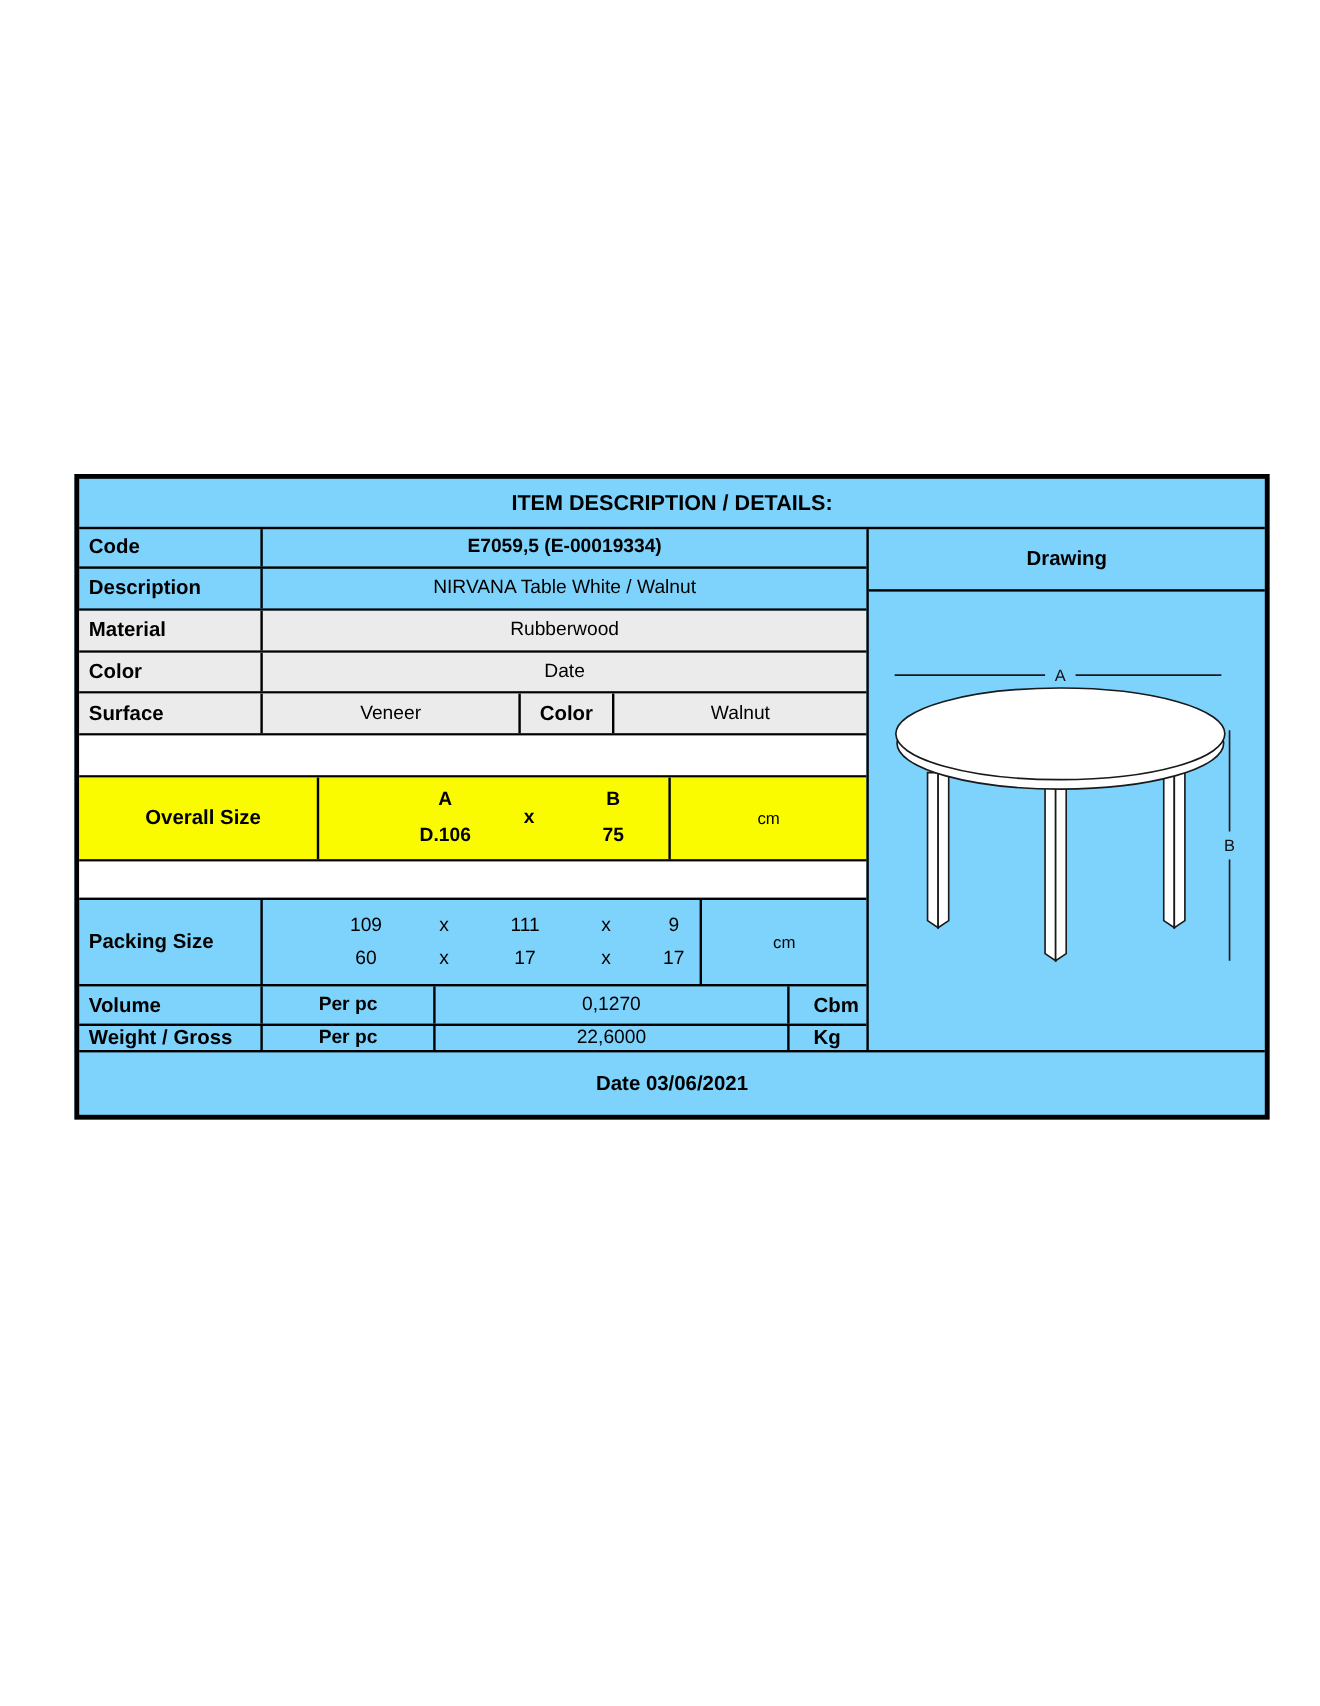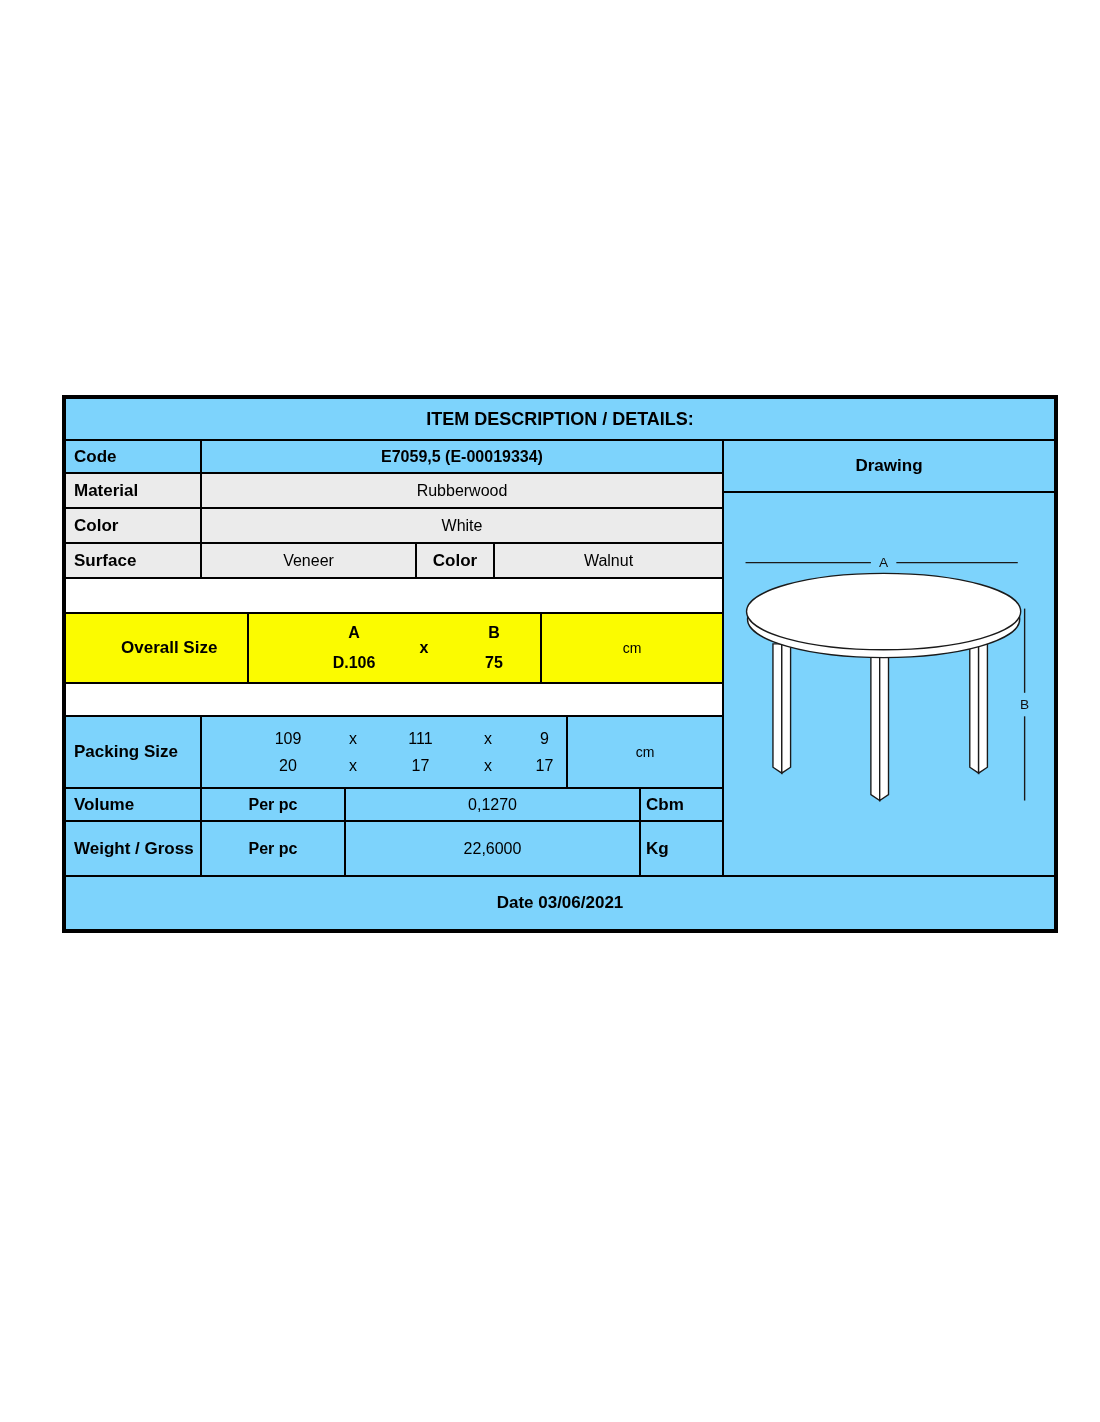--- a/index.html
+++ b/index.html
@@ -14,21 +14,21 @@
                 align-items:center; justify-content:center; font-weight:bold; font-size:18px; }
 
   .body-area { flex:1; display:flex; min-height:0; }
   .left-col { width:656px; display:flex; flex-direction:column; }
   .right-col { flex:1; border-left:2px solid #000; display:flex; flex-direction:column; }
 
   .row { display:flex; border-bottom:2px solid #000; align-items:stretch; }
   .row:last-child { border-bottom:none; }
 
   .cell { display:flex; align-items:center; }
-  .label-cell { width:136px; border-right:2px solid #000; padding-left:8px;
+  .label-cell { width:153px; border-right:2px solid #000; padding-left:8px;
                 font-weight:bold; font-size:17px; }
   .value-cell { flex:1; justify-content:center; font-size:16px; }
   .br { border-right:2px solid #000; }
 
   .gray { background:#ebebeb; }
   .yellow { background:#fbfb00;padding-left:47px; }
 
   .r-code { height:33px; }
   .r-desc { height:35px; }
   .r-mat, .r-col, .r-surf { height:35px; }
@@ -55,21 +55,21 @@
 
   .pack-dims { width:366px; border-right:2px solid #000; display:flex;
                flex-direction:column; justify-content:space-around; padding:8px 0; }
   .pack-line { display:grid; grid-template-columns:60px 70px 65px 70px 1fr;
                padding-left:10px; font-size:16px;margin-left:46px; }
   .pack-line span { text-align:center; }
 
   .per-cell { width:144px; border-right:2px solid #000; justify-content:center;
               font-weight:bold; font-size:16px; }
   .num-cell { width:295px; border-right:2px solid #000; justify-content:center; font-size:16px; }
-  .small-unit { flex:1; padding-left:5px; font-weight:bold; font-size:17px; }
+  .small-unit { flex:1; padding-left:20px; font-weight:bold; font-size:17px; }
 
   .drawing-header { height:52px; border-bottom:2px solid #000; display:flex;
                     align-items:center; justify-content:center; font-weight:bold; font-size:17px; }
   .drawing-area { flex:1; position:relative; }
   .drawing-area svg { position:absolute; left:0; top:0; width:100%; height:100%; }
   .dim-label { font-size:14px; font-weight:normal; }
 
   .date-row { height:54px; border-top:2px solid #000; display:flex;
               align-items:center; justify-content:center; font-weight:bold; font-size:17px; }
 </style>
@@ -82,29 +82,33 @@
     <div class="header-row">ITEM DESCRIPTION / DETAILS:</div>
 
     <div class="body-area">
       <div class="left-col">
 
         <div class="row r-code">
           <div class="cell label-cell">Code</div>
           <div class="cell value-cell" style="font-weight:bold;">E7059,5 (E-00019334)</div>
         </div>
 
+        <div class="row r-desc">
+          <div class="cell label-cell">Description</div>
+          <div class="cell value-cell">NIRVANA Table White / Walnut</div>
+        </div>
 
         <div class="row r-mat gray">
           <div class="cell label-cell">Material</div>
           <div class="cell value-cell">Rubberwood</div>
         </div>
 
         <div class="row r-col gray">
           <div class="cell label-cell">Color</div>
-          <div class="cell value-cell">White</div>
+          <div class="cell value-cell">Date</div>
         </div>
 
         <div class="row r-surf gray">
           <div class="cell label-cell">Surface</div>
           <div class="cell surf-veneer br">Veneer</div>
           <div class="cell surf-colorlbl br">Color</div>
           <div class="cell surf-walnut">Walnut</div>
         </div>
 
         <div class="r-sp1"></div>
@@ -127,21 +131,21 @@
           <div class="cell label-cell">Packing Size</div>
           <div class="pack-dims">
             <div class="pack-line">
               <span>109</span>
               <span>x</span>
               <span>111</span>
               <span>x</span>
               <span>9</span>
             </div>
             <div class="pack-line">
-              <span>20</span>
+              <span>60</span>
               <span>x</span>
               <span>17</span>
               <span>x</span>
               <span>17</span>
             </div>
           </div>
           <div class="cell unit-cell">cm</div>
         </div>
 
         <div class="row r-vol">

